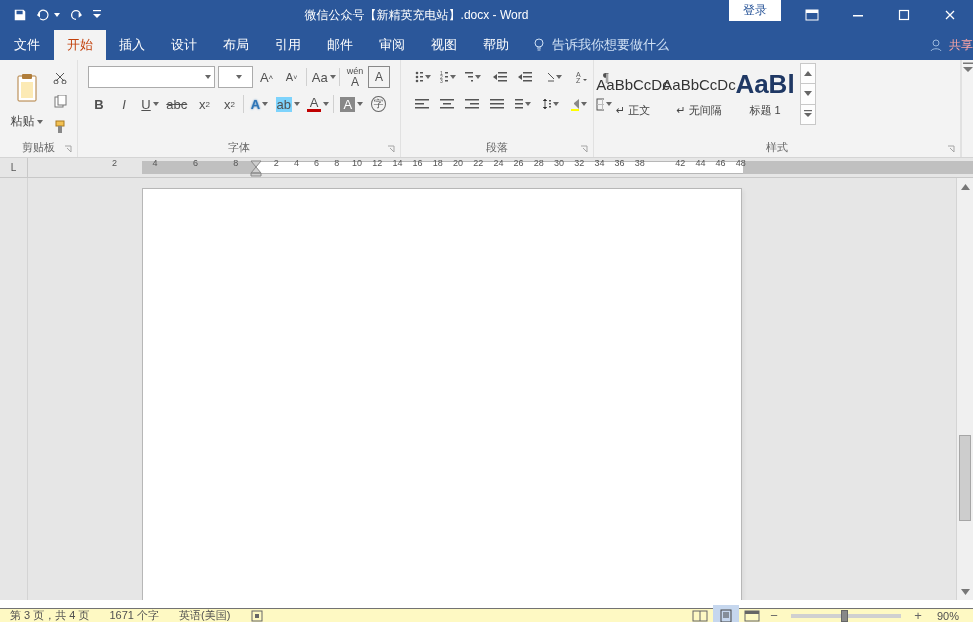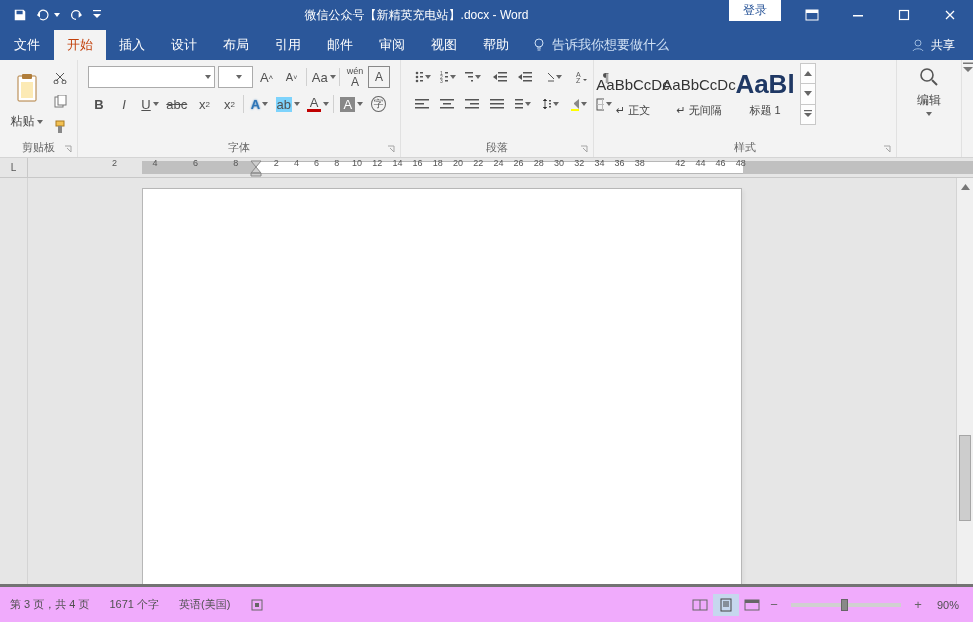--- a/index.html
+++ b/index.html
@@ -13,21 +13,21 @@
 .win-btns { display: flex; align-items: flex-start; }
 .login-btn { background: #fff; color: #2b579a; font-size: 12px; padding: 2px 14px; margin-right: 8px; cursor: pointer; }
 .wbtn { width: 46px; height: 30px; display: flex; align-items: center; justify-content: center; cursor: pointer; }
 
 
 .tabbar { height: 30px; background: #2b579a; display: flex; align-items: stretch; color: #fff; font-size: 13px; }
 .tab { padding: 0 13px; display: flex; align-items: center; cursor: pointer; font-family: Liberation Serif, serif; }
 .tab.file { padding: 0 14px; }
 .tab.active { background: #f3f3f3; color: #c2410c; }
 .tellme { display: flex; align-items: center; gap: 6px; padding: 0 10px; color: #cfe0f4; cursor: text; }
-.share { margin-left: auto; padding-right: 18px; display: flex; align-items: center; gap: 6px; color: #ffffff; font-size: 12px; }
+.share { margin-left: auto; display: flex; align-items: center; gap: 6px; color: #fca5a5; font-size: 12px; }
 
 
 .ribbon { height: 98px; background: #f3f3f3; border-bottom: 1px solid #d4d4d4; display: flex; }
 .group { position: relative; border-right: 1px solid #e1e1e1; display: flex; flex-direction: column; }
 .group-content { flex: 1; display: flex; padding: 4px 6px 0 6px; }
 .group-label { height: 17px; font-size: 11px; color: #666; text-align: center; position: relative; }
 .group-launcher { position: absolute; right: 2px; bottom: 1px; width: 14px; height: 14px; cursor: pointer; display:flex;align-items:center;justify-content:center; }
 .group-launcher svg { opacity:.55; }
 
 
@@ -82,21 +82,21 @@
 .workspace { position:absolute; top:178px; bottom:22px; left:0; right:0; background:#e6e6e6; overflow:hidden; display:flex; }
 .vruler { width:28px; background:#e6e6e6; border-right:1px solid #d4d4d4; }
 .doc-area { flex:1; position:relative; overflow:hidden; }
 .page { position:absolute; left:114px; top:10px; width:600px; height:800px; background:#fff; border:1px solid #b7b7b7; box-shadow: 2px 2px 4px rgba(0,0,0,0.05); }
 .vscroll { width:17px; background:#f0f0f0; border-left:1px solid #d4d4d4; display:flex; flex-direction:column; }
 .vscroll .arr { height:17px; display:flex; align-items:center; justify-content:center; cursor:pointer; background:#f0f0f0; }
 .vscroll .track { flex:1; position:relative; }
 .vscroll .thumb { position:absolute; left:2px; right:2px; top:240px; height:86px; background:#cdcdcd; border:1px solid #a6a6a6; cursor:pointer; }
 
 
-.status { position:absolute; bottom:0; left:0; right:0; height:38px; background:#f0abfc; border-top:3px solid #737373; display:flex; align-items:center; font-size:11px; color:#505050; }
+.status { position:absolute; bottom:0; left:0; right:0; height:14px; background:#fef9c3; border-top:1px solid #737373; display:flex; align-items:center; font-size:11px; color:#505050; }
 .status-item { padding:0 10px; height:100%; display:flex; align-items:center; cursor:pointer; gap:4px; }
 .status-spacer { flex:1; }
 .view-btn { width:26px; height:22px; display:flex; align-items:center; justify-content:center; cursor:pointer; }
 .view-btn.active { background:#c6d7ee; }
 .zoom-slider { width:110px; height:4px; background:#d0d0d0; margin:0 8px; position:relative; }
 .zoom-slider .zthumb { position:absolute; top:-4px; left:50px; width:7px; height:12px; background:#888; border:1px solid #666; cursor:pointer; }
 .zoom-btn { width:18px; height:22px; display:flex; align-items:center; justify-content:center; cursor:pointer; font-size:13px; color:#666; }
 
 svg { display:block; }
 .caret { width:0;height:0;border-left:3px solid transparent;border-right:3px solid transparent;border-top:4px solid #666; display:inline-block; }
@@ -496,30 +496,20 @@
       <div class="group-launcher">
           <svg width="8" height="8">
             <path stroke="#666" fill="none" d="M1 1h6v6"></path>
             <path stroke="#666" d="M3 3l4 4"></path>
           </svg>
         </div>
     </div>
   </div>
 
   <div class="group" style="border-right:none">
-    <div class="group-content">
-      <div class="edit-col">
-        <svg width="22" height="22">
-            <circle cx="9" cy="9" r="6" fill="none" stroke="#555" stroke-width="1.6"></circle>
-            <line x1="14" y1="14" x2="19" y2="19" stroke="#555" stroke-width="2"></line>
-          </svg>
-        <div style="font-size:12px;color:#444;margin-top:4px">编辑</div>
-        <span class="caret" style="margin-top:3px"></span>
-      </div>
-    </div>
     <div class="group-label"></div>
   </div>
 
   <div class="ribbon-scroll">
     <svg width="10" height="10">
         <path fill="#777" d="M5 0L0 5h10zM0 8h10v1.5H0z" transform="rotate(180 5 5)"></path>
       </svg>
   </div>
 </div>
 

